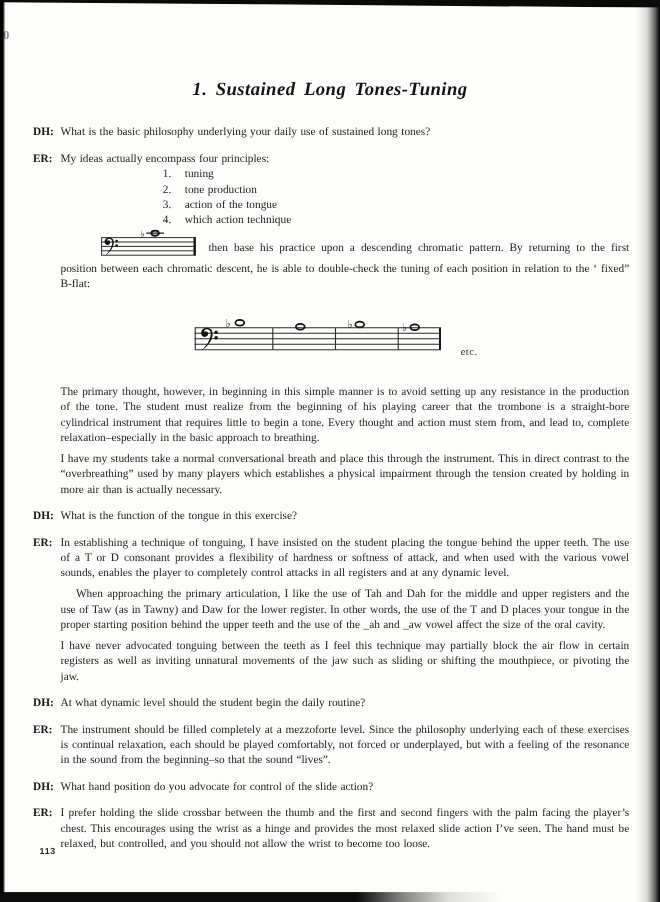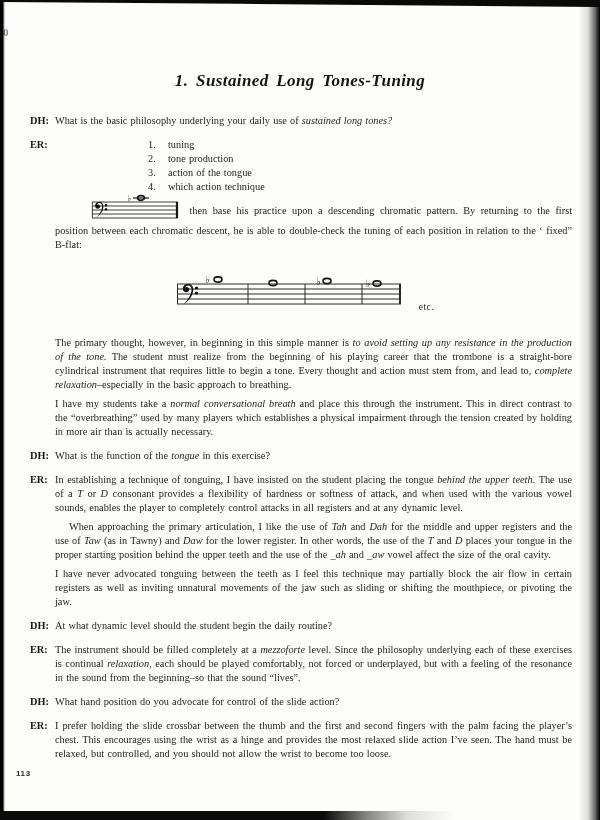--- a/index.html
+++ b/index.html
@@ -26,50 +26,51 @@
 
   .doc-content{position:absolute;left:30px;right:28px;top:114px;
     font-size:10.3px;line-height:14px;word-spacing:.6px;}
   .qa{display:flex;margin-top:10px;}
   .qa:first-child{margin-top:0;}
   .speaker{flex:0 0 25px;width:25px;font-weight:bold;color:#151515;}
   .answer{flex:1;min-width:0;}
   .para{margin:0;text-align:justify;}
   .para + .para{margin-top:5px;}
   .para.indent{text-indent:14px;}
-  .it{font-style:italic;}
+  .it{}
   .num-list{margin:0 0 0 93px;}
   .list-row{display:flex;}
   .ln{width:20px;flex:0 0 20px;}
   .para + .num-list{margin-top:0;}
   .num-list + .para{margin-top:0;}
 
   .inline-staff{display:inline-block;vertical-align:-10px;margin:0 3px;line-height:0;}
   .staff-row{margin:18px 0 20px;display:flex;align-items:flex-end;justify-content:center;gap:10px;transform:translateX(-12px);}
   .staff-row .etc{font-size:9.5px;letter-spacing:.5px;margin-bottom:2px;}
 
-  .page-number{position:absolute;left:16px;bottom:42px;
+  .page-number{position:absolute;left:36px;bottom:42px;
     font:bold 8px "Liberation Sans",sans-serif;letter-spacing:.6px;color:#2a2a2a;z-index:20;}
 </style>
 </head>
 <body>
 
 <div class="page">
   <div class="edge-digit">0</div>
   <h1 class="doc-title">1. Sustained Long Tones-Tuning</h1>
   <div class="doc-content" id="doc-content">
       <div class="qa">
         <span class="speaker">DH:</span>
         <div class="answer">
           <p class="para"><span>What is the basic philosophy underlying your daily use of </span><span class="it">sustained long tones?</span></p>
         </div>
       </div>
       <div class="qa">
         <span class="speaker">ER:</span>
         <div class="answer">
+          <p class="para"><span>My ideas actually encompass four principles:</span></p>
           <div class="num-list">
             <div class="list-row">
               <span class="ln">1.</span>
               <span>tuning</span>
             </div>
             <div class="list-row">
               <span class="ln">2.</span>
               <span>tone production</span>
             </div>
             <div class="list-row">

